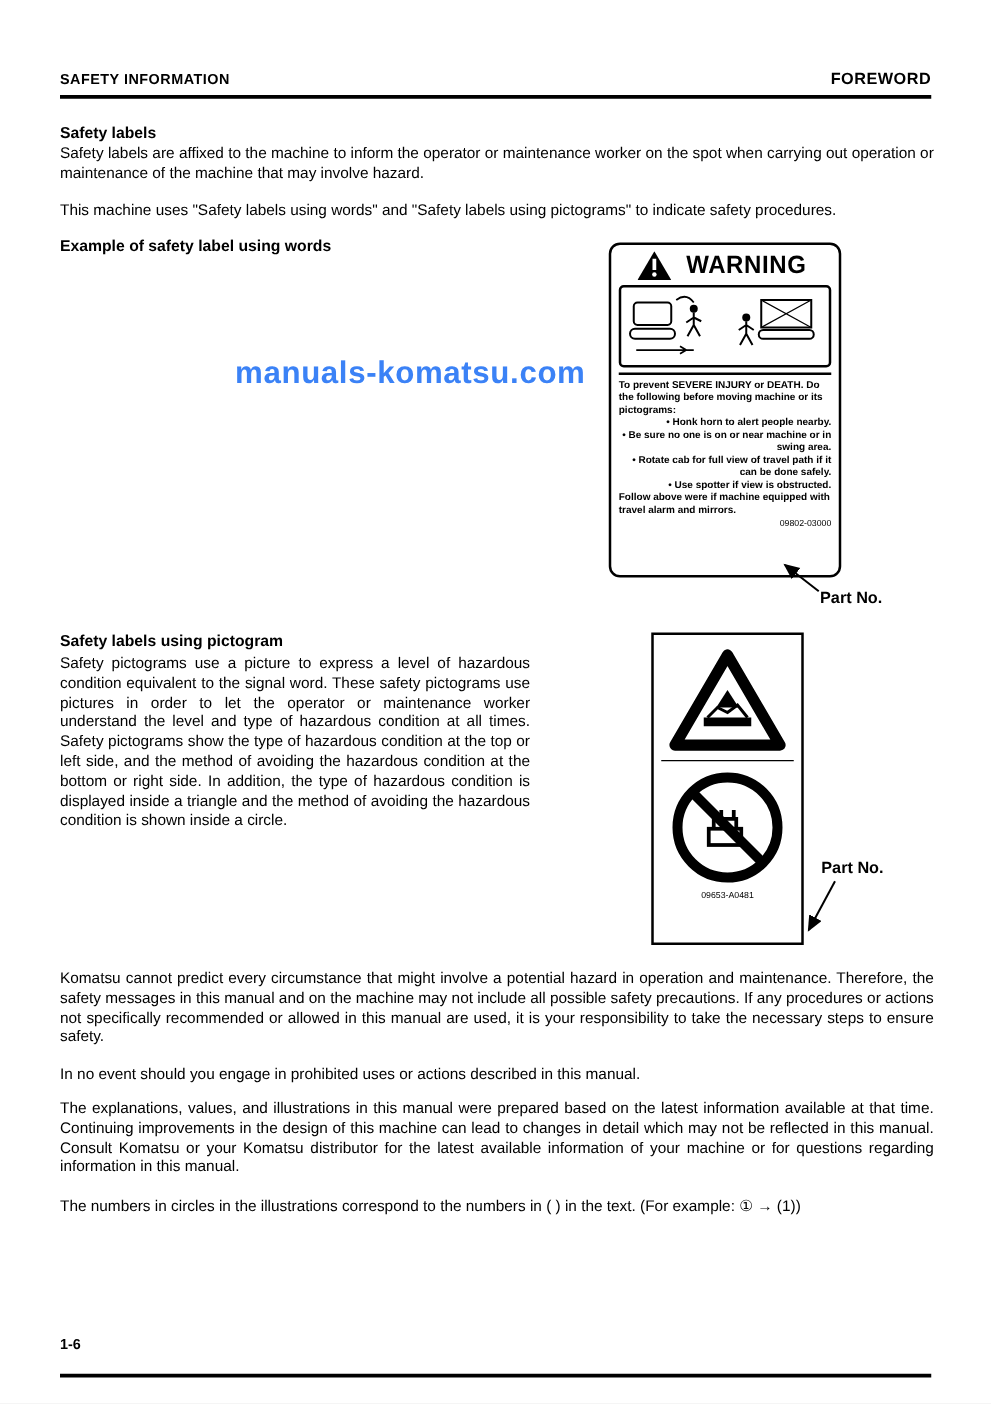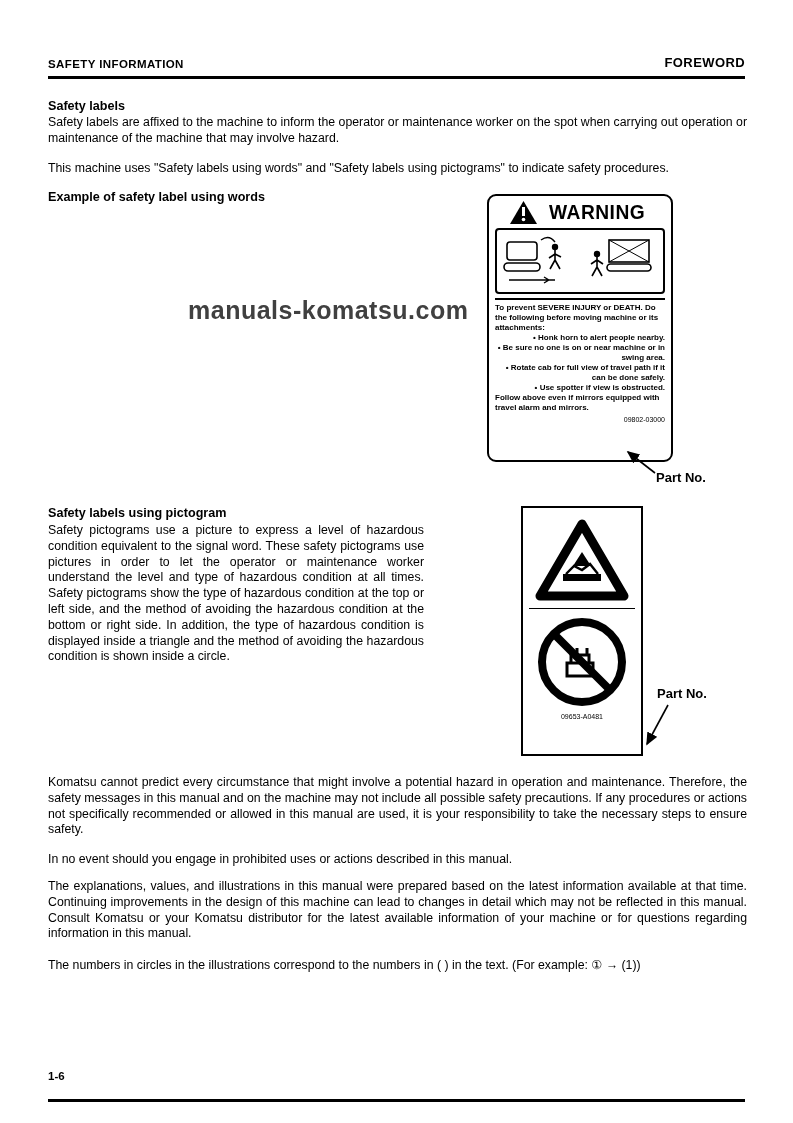--- a/index.html
+++ b/index.html
@@ -12,22 +12,22 @@
     color:#000;
     overflow:hidden;
   }
   .abs{position:absolute;}
   .rule{position:absolute;left:48px;right:48px;height:3px;background:#000;}
   .hdr-left{left:48px;top:58px;font-size:11.5px;font-weight:bold;letter-spacing:.4px;}
   .hdr-right{right:48px;top:55px;font-size:13px;font-weight:bold;letter-spacing:.4px;}
   .h2{font-size:12.6px;font-weight:bold;}
   .body-text{font-size:12.3px;line-height:15.8px;text-align:justify;}
   .watermark{
-    left:188px;top:296px;
-    font-size:25px;font-weight:bold;color:#404040;letter-spacing:.5px;
+    left:188px;top:284px;
+    font-size:25px;font-weight:bold;color:#3b82f6;letter-spacing:.5px;
   }
   
   .warn-label{
     left:487px;top:194px;width:186px;height:268px;
     border:2px solid #000;border-radius:9px;background:#fff;
     box-sizing:border-box;padding:5px 6px 3px 6px;
   }
   .warn-head{display:flex;align-items:center;gap:12px;justify-content:center;margin-bottom:4px;}
   .warn-title{font-size:20px;font-weight:bold;letter-spacing:.5px;transform:scaleX(.96);transform-origin:left;}
   .warn-picto-box{border:2px solid #000;border-radius:4px;height:62px;overflow:hidden;background:#fff;}
@@ -87,28 +87,28 @@
         <path d="M12 50 h46 M52 50 l-5 -3 M52 50 l-5 3" stroke="#000" stroke-width="1.4" fill="none"></path>
 
         <rect x="112" y="10" width="40" height="22" fill="none" stroke="#000" stroke-width="1.6"></rect>
         <path d="M112 10 l40 22 M152 10 l-40 22" stroke="#000" stroke-width="1"></path>
         <rect x="110" y="34" width="44" height="7" rx="3.5" fill="none" stroke="#000" stroke-width="1.6"></rect>
         <circle cx="100" cy="24" r="3.2" fill="#000"></circle>
         <path d="M100 27 l0 10 M100 30 l-6 4 M100 30 l6 4 M100 37 l-5 9 M100 37 l5 9" stroke="#000" stroke-width="1.6" fill="none"></path>
       </svg>
     </div>
     <div class="warn-divider"></div>
-    <div class="warn-text">To prevent SEVERE INJURY or DEATH. Do the following before moving machine or its attachments:</div>
+    <div class="warn-text">To prevent SEVERE INJURY or DEATH. Do the following before moving machine or its pictograms:</div>
     <ul class="warn-bullets warn-text">
       <li>Honk horn to alert people nearby.</li>
       <li>Be sure no one is on or near machine or in swing area.</li>
       <li>Rotate cab for full view of travel path if it can be done safely.</li>
       <li>Use spotter if view is obstructed.</li>
     </ul>
-    <div class="warn-text">Follow above even if mirrors equipped with travel alarm and mirrors.</div>
+    <div class="warn-text">Follow above were if machine equipped with travel alarm and mirrors.</div>
     <div class="warn-partnum">09802-03000</div>
   </div>
 
   <div class="abs partno-callout" style="left:656px;top:470px;">Part No.</div>
 
   <div class="abs h2" style="left:48px;top:506px;">Safety labels using pictogram</div>
   <div class="abs body-text" style="left:48px;top:523px;width:376px;">Safety pictograms use a picture to express a level of hazardous condition equivalent to the signal word. These safety pictograms use pictures in order to let the operator or maintenance worker understand the level and type of hazardous condition at all times. Safety pictograms show the type of hazardous condition at the top or left side, and the method of avoiding the hazardous condition at the bottom or right side. In addition, the type of hazardous condition is displayed inside a triangle and the method of avoiding the hazardous condition is shown inside a circle.</div>
 
   <div class="abs picto-label">
     <svg width="98" height="88" viewBox="0 0 98 88">

